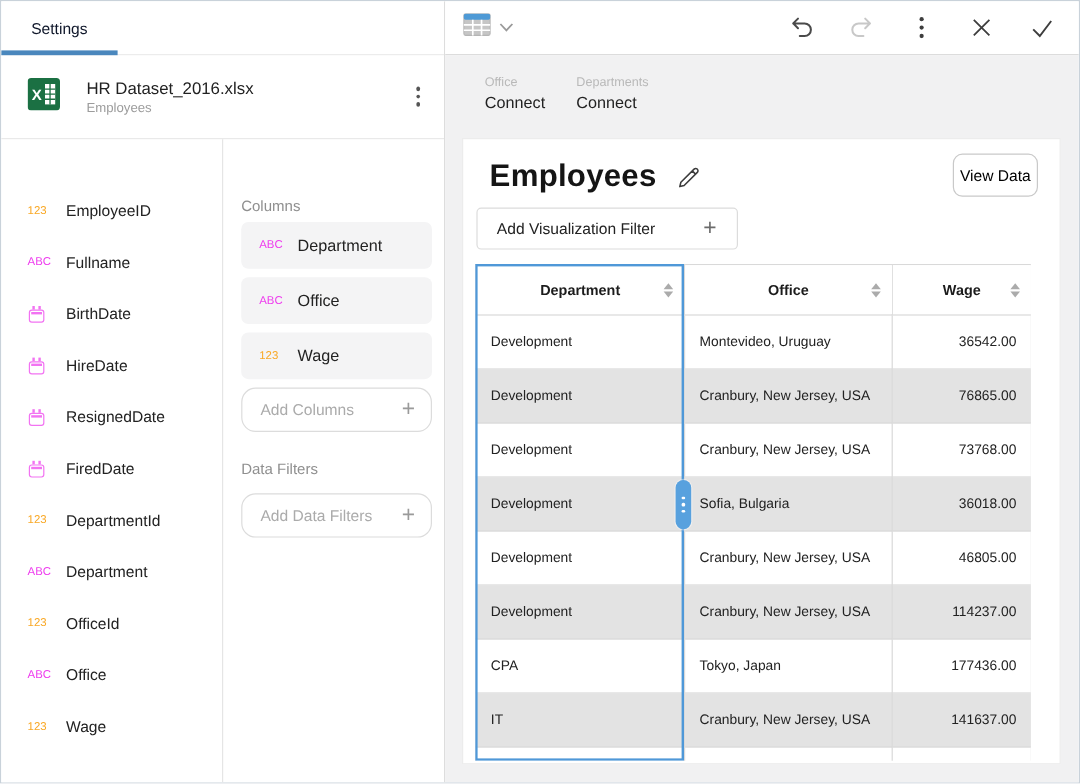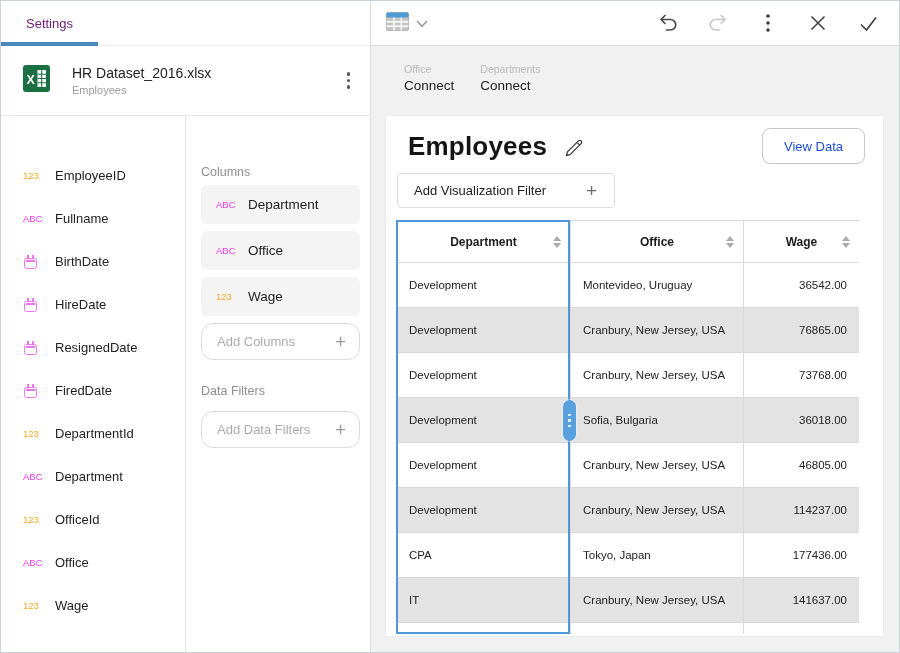--- a/index.html
+++ b/index.html
@@ -5,21 +5,21 @@
   * { margin:0; padding:0; box-sizing:border-box; }
   html,body { background:#fff; }
   body { font-family:"Liberation Sans", sans-serif; }
   .app { width:900px; height:653px; display:flex; border:1px solid #c9d2da; background:#fff; overflow:hidden; }
 
   
   .left-col { width:370px; flex:0 0 370px; border-right:1px solid #ddd; display:flex; flex-direction:column; background:#fff; }
   .tabbar { height:45px; flex:0 0 45px; display:flex; position:relative; border-bottom:1px solid #ececec; }
   .tab { width:97px; display:flex; align-items:center; justify-content:center; font-size:13px; cursor:pointer; }
   .tab.active { font-weight:bold; color:#222; }
-  .tab.inactive { color:#701a75; }
+  .tab.inactive { color:#0f172a; }
   .tab-underline { position:absolute; left:0; bottom:-1px; width:97px; height:4px; background:var(--tab-underline,#4a87bd); }
 
   .file-row { height:70px; flex:0 0 70px; border-bottom:1px solid #e9e9e9; display:flex; align-items:center; padding:0 14px 0 22px; }
   .file-titles { margin-left:22px; flex:1; }
   .file-name { font-size:14px; color:#222; font-weight:500; }
   .file-sheet { font-size:11px; color:#9c9c9c; margin-top:3px; }
   .dots { display:flex; flex-direction:column; gap:3px; padding:6px; cursor:pointer; }
   .dots i { width:3.5px; height:3.5px; border-radius:50%; background:#555; }
 
   .panels { flex:1; display:flex; min-height:0; }
@@ -57,21 +57,21 @@
   .canvas { flex:1; background:var(--canvas-bg,#f1f1f2); position:relative; overflow:hidden; }
   .connections { display:flex; gap:26px; padding:17px 0 0 33px; }
   .conn { display:flex; flex-direction:column; cursor:pointer; }
   .conn-src { font-size:10.5px; color:#b9b9b9; }
   .conn-action { font-size:13.5px; color:#222; margin-top:3px; font-weight:500; }
 
   .card { position:absolute; left:14px; right:15px; top:69px; height:522px; background:#fff; border:1px solid #ececec; }
   .card-header { display:flex; align-items:center; padding:11px 18px 0 22px; height:49px; }
   .page-title { font-size:26px; font-weight:bold; color:#151515; letter-spacing:0.2px; }
   .edit-btn { margin-left:15px; margin-top:4px; cursor:pointer; display:flex; }
-  .view-data-btn { margin-left:auto; height:36px; padding:0 21px; border:1px solid #c9c9c9; border-radius:8px; background:#fff; font-size:13px; font-weight:500; color:#1d4ed8; display:flex; align-items:center; cursor:pointer; font-family:"Liberation Sans",sans-serif; }
+  .view-data-btn { margin-left:auto; height:36px; padding:0 5px; border:1px solid #c9c9c9; border-radius:8px; background:#fff; font-size:13px; font-weight:500; color:#000000; display:flex; align-items:center; cursor:pointer; font-family:"Liberation Sans",sans-serif; }
   .viz-btn { margin:8px 0 0 11px; height:35px; width:fit-content; border:1px solid #dcdcdc; border-radius:4px; background:#fff; display:flex; align-items:center; gap:40px; padding:0 17px 0 16px; font-size:13px; color:#222; cursor:pointer; }
 
   .table-zone { position:relative; margin:12px 0 0 10px; width:463px; height:414px; overflow:hidden; }
   table { border-collapse:collapse; table-layout:fixed; width:463px; }
   th { height:42px; border:1px solid #d9d9d9; background:#fff; font-size:12px; font-weight:bold; color:#1c1c1c; position:relative; text-align:center; cursor:pointer; }
   td { height:45px; border:1px solid #d9d9d9; font-size:11.5px; color:#222; padding-left:12px; background:#fff; cursor:default; }
   td.num-cell { text-align:right; padding:0 12px 0 0; }
   tbody tr:nth-child(even) td { background:var(--row-alt,#e3e3e3); }
   tbody tr.partial td { background:#fff; }
   .sort { position:absolute; right:9px; top:50%; transform:translateY(-50%); display:flex; flex-direction:column; gap:2px; cursor:pointer; }

